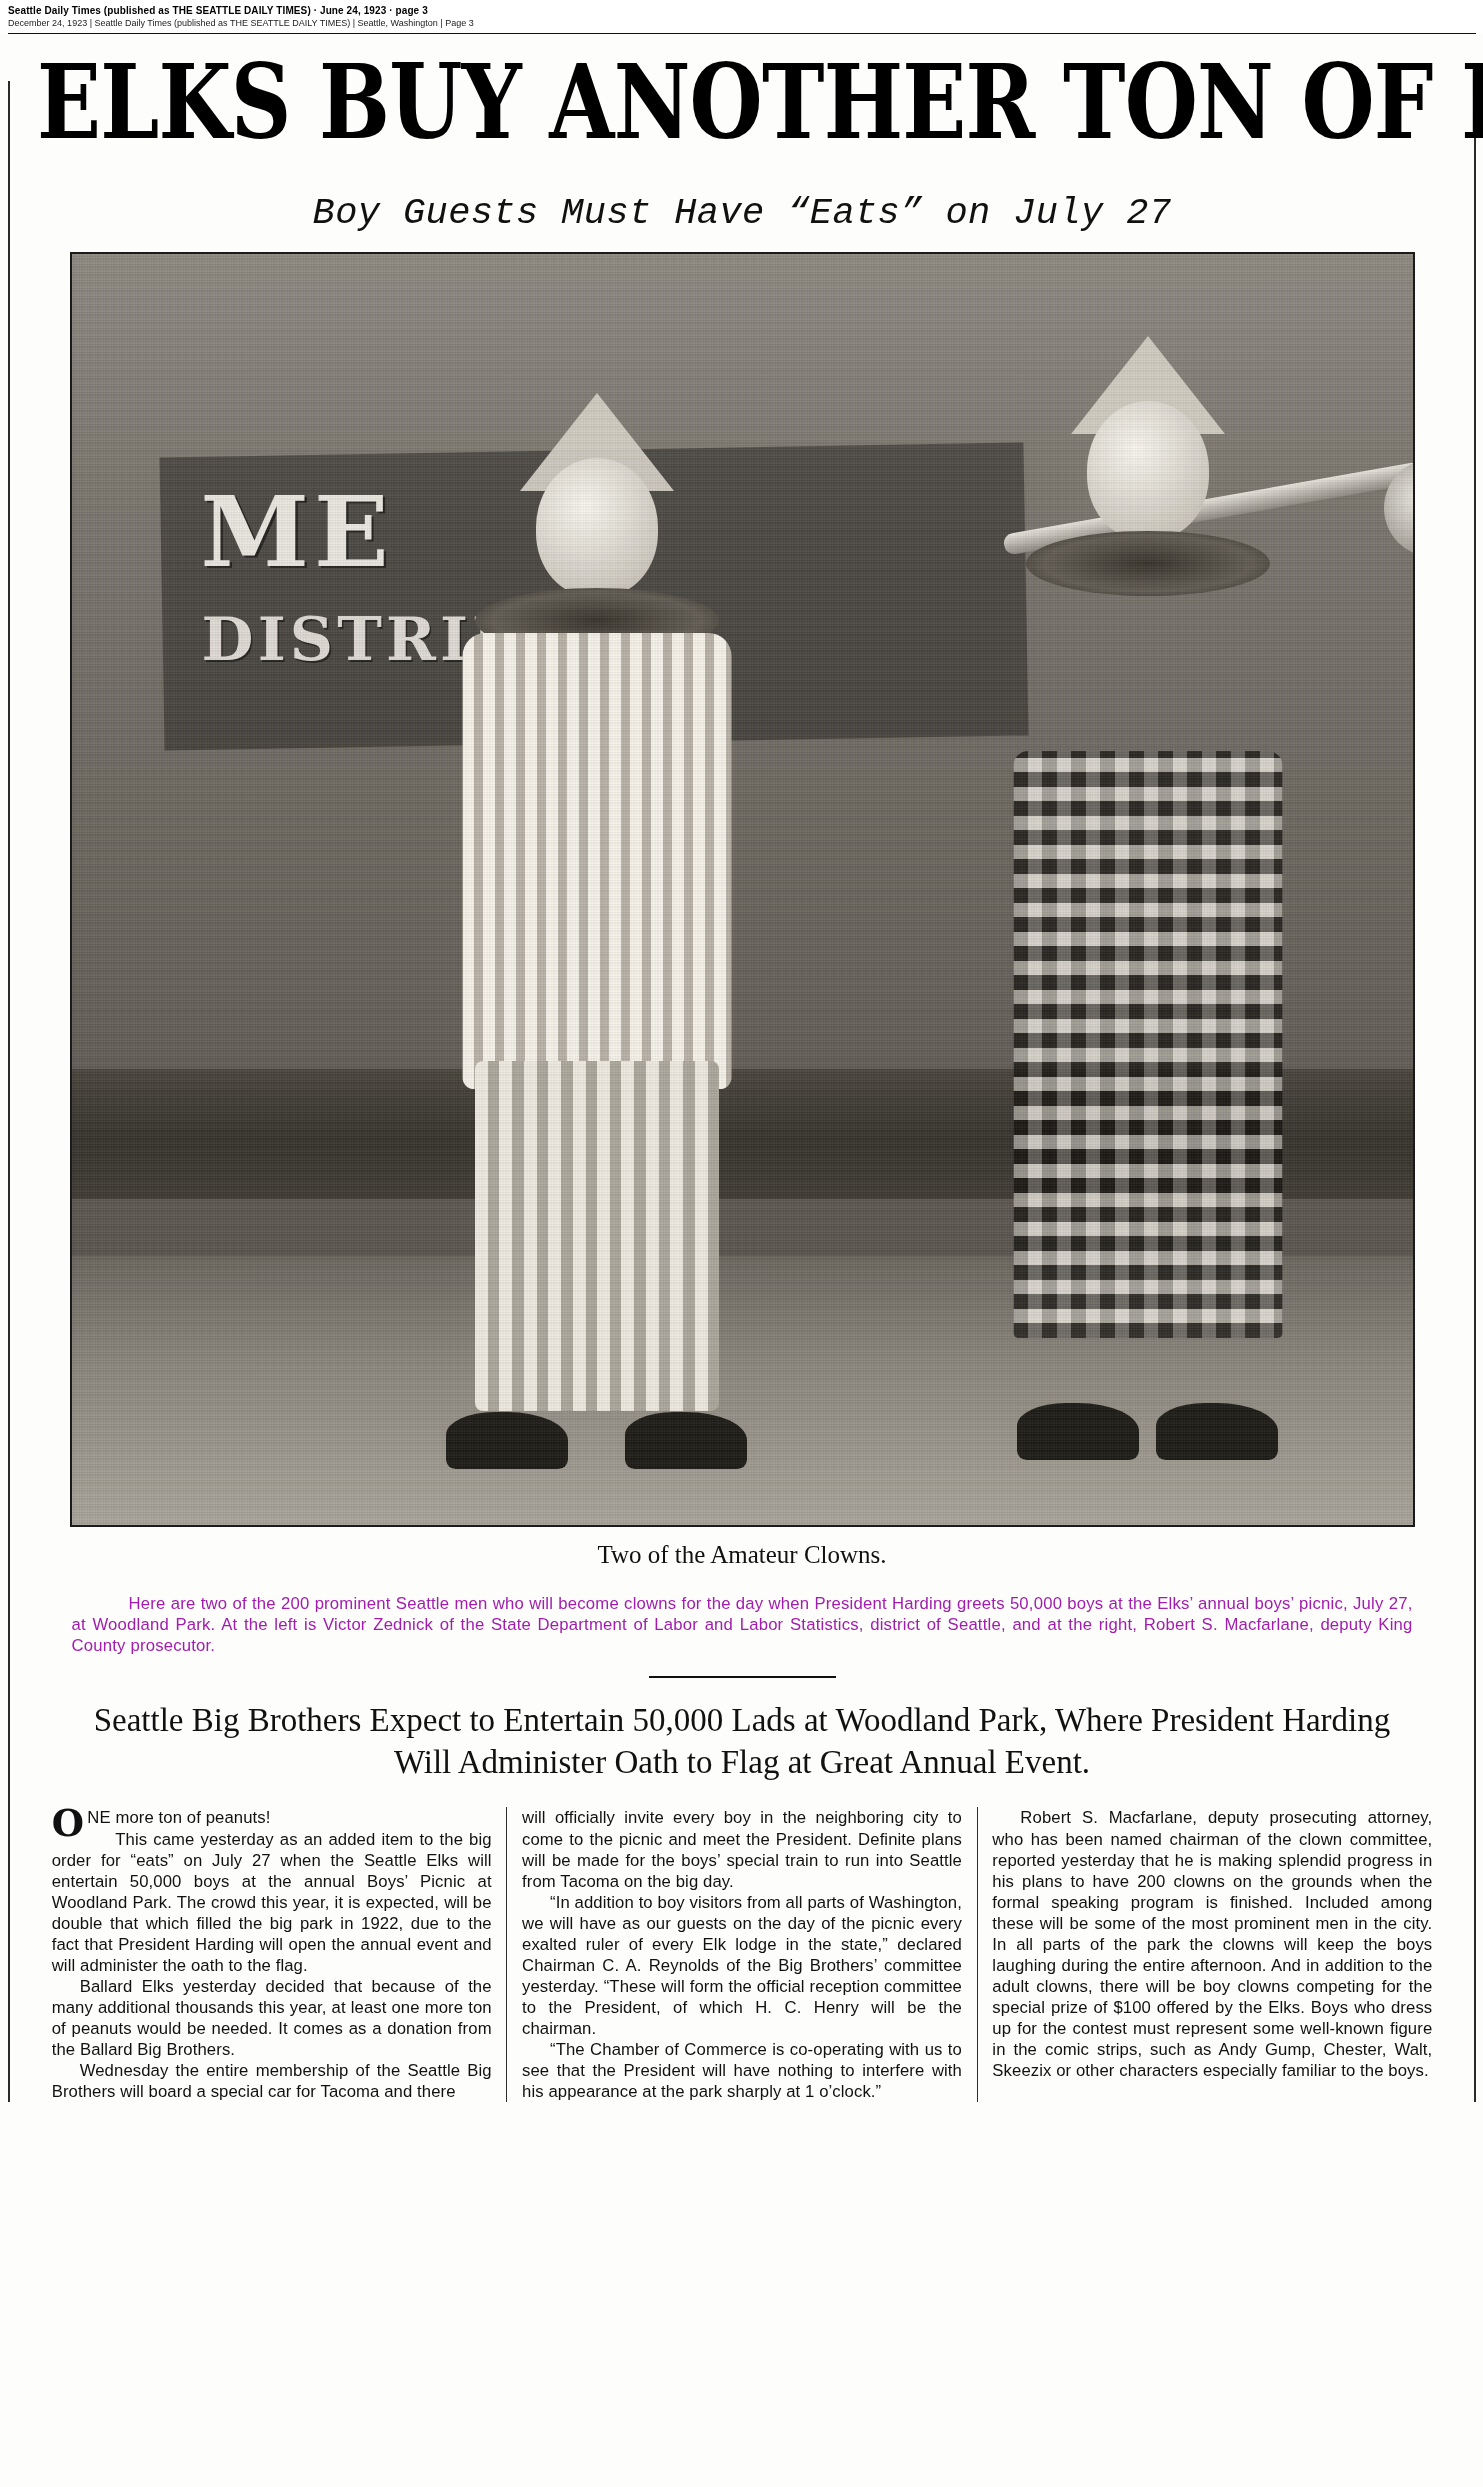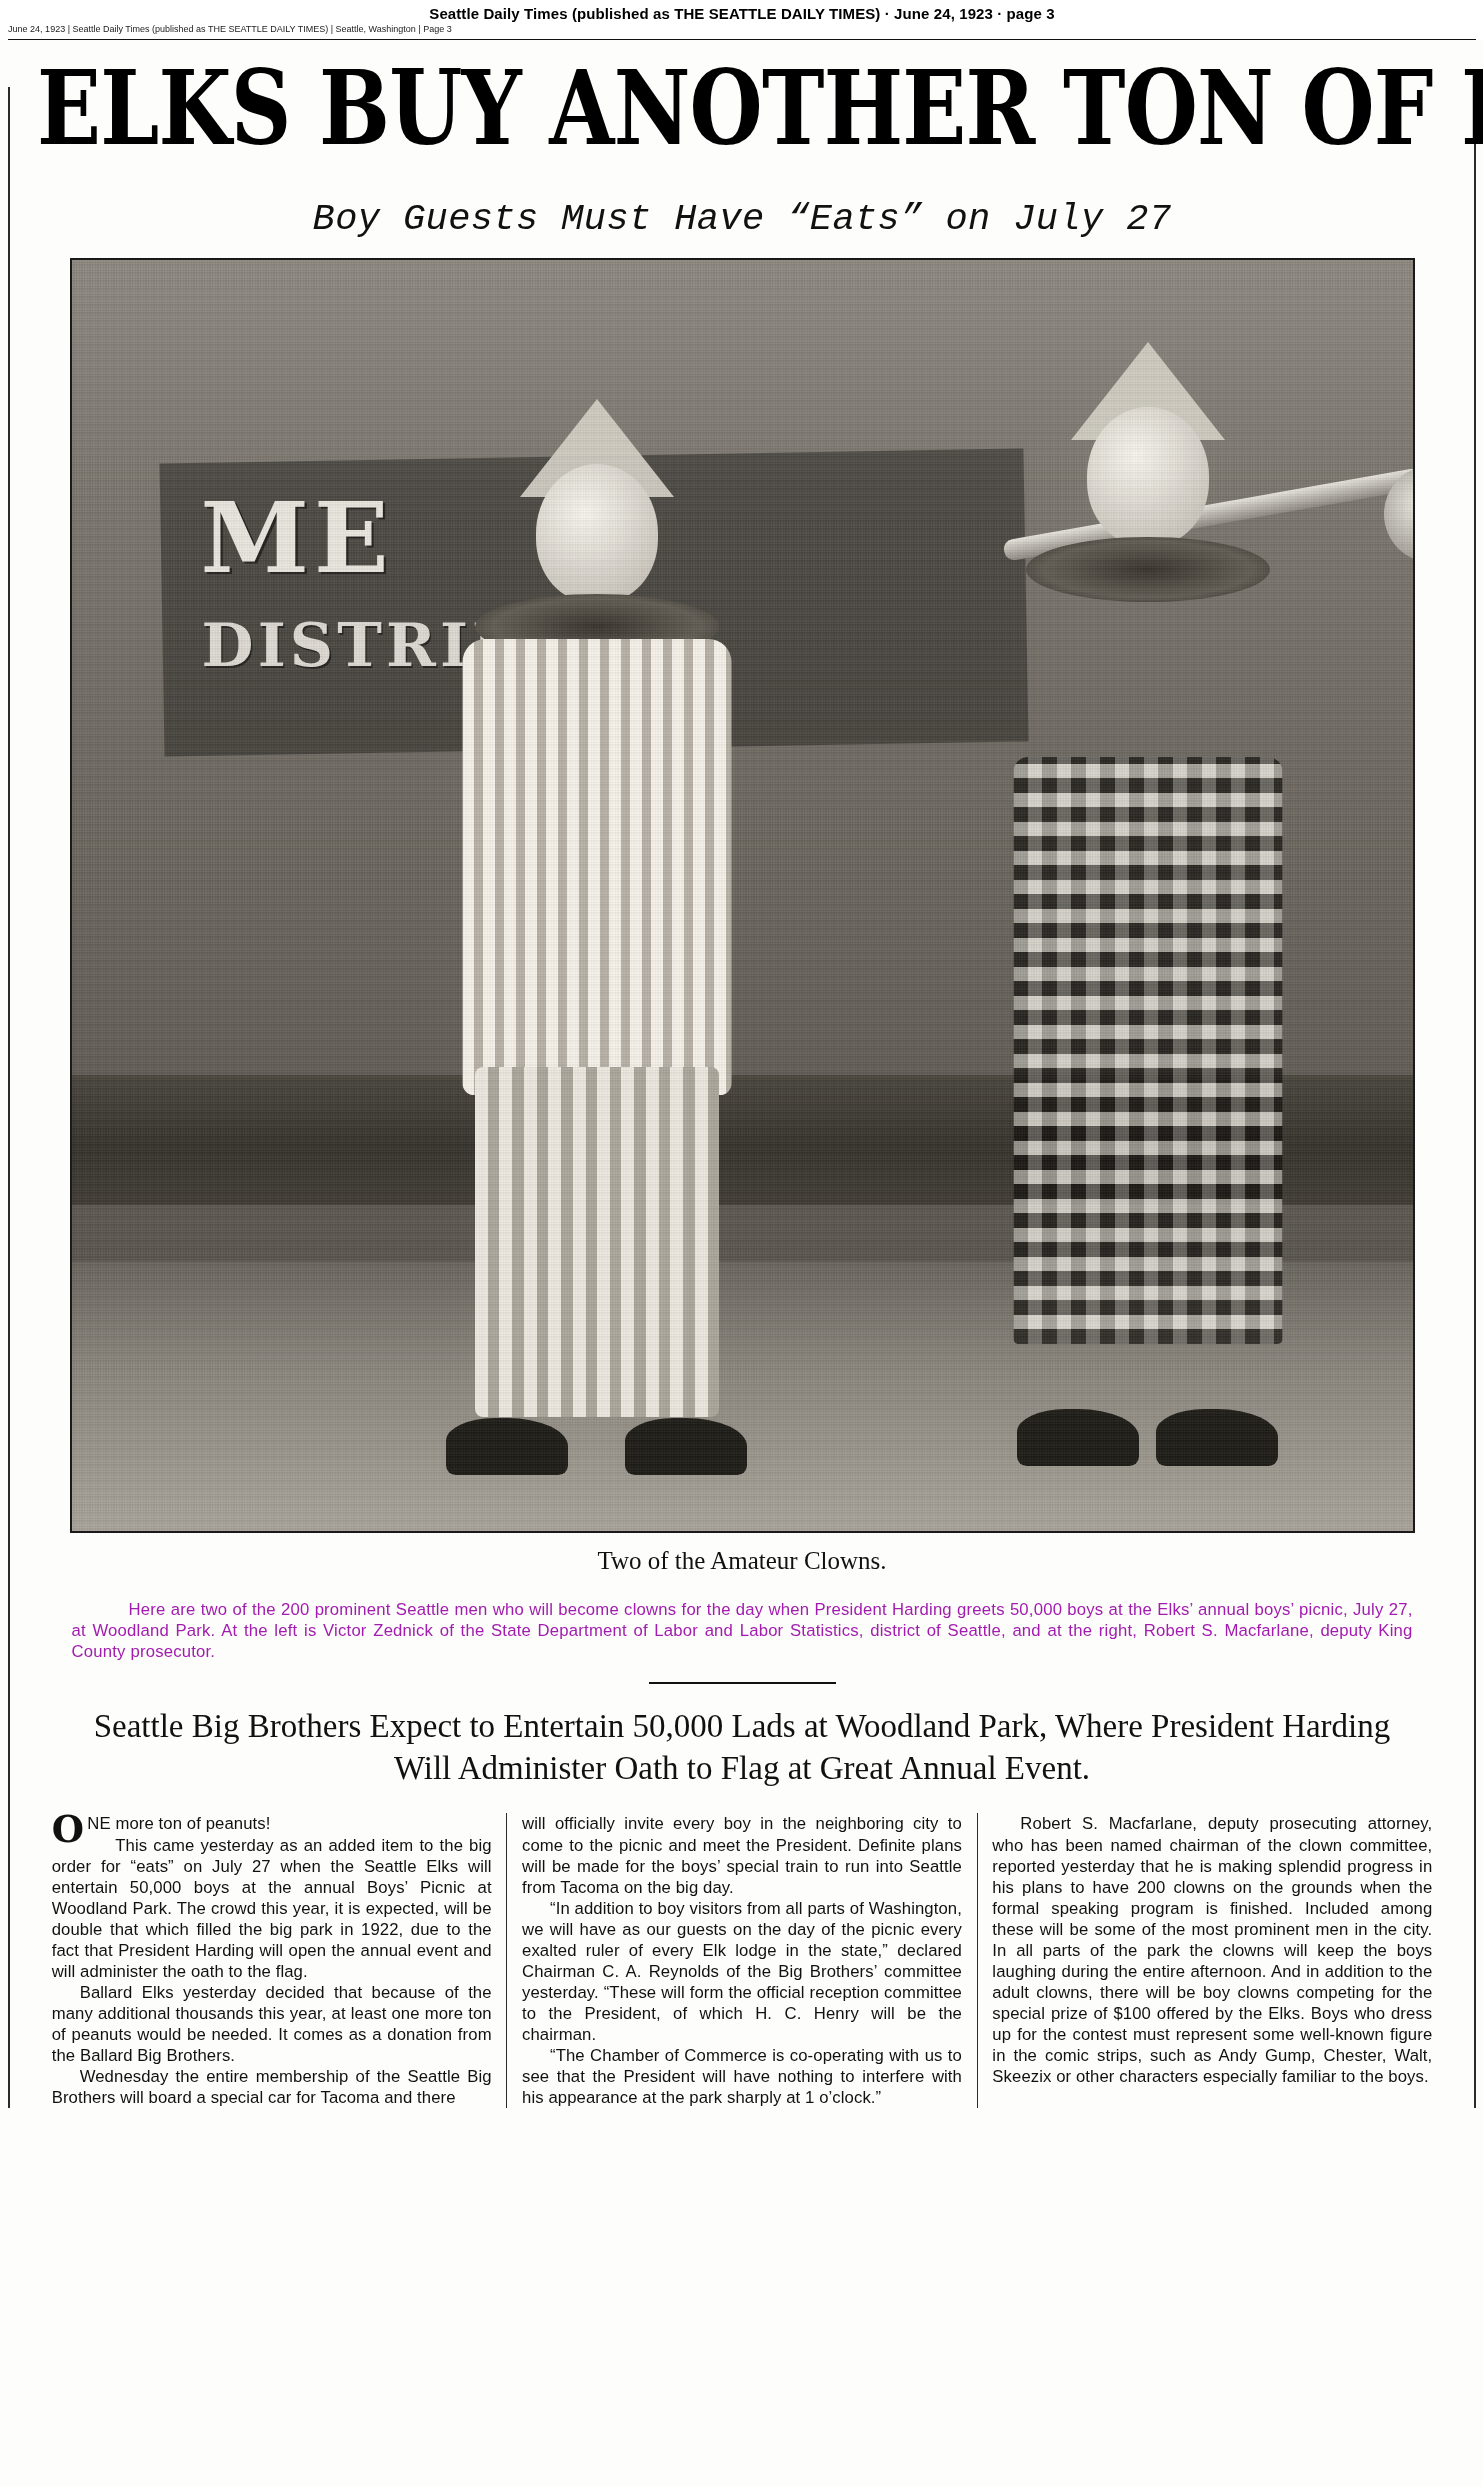--- a/index.html
+++ b/index.html
@@ -16,26 +16,25 @@
     background:#fdfdfb;
     overflow:hidden;
   }
   
   .meta-bar{
     padding:4.9px 8.1px 0 8.1px;
     background:#ffffff;
   }
   .meta-line1{
     font-family:"Liberation Sans", sans-serif;
-    font-size:15px;
+    font-size:10px;
     font-weight:bold;
     color:#000;
     letter-spacing:0.1px;
     line-height:1.2;
-    text-align:center;
   }
   .meta-line2{
     font-family:"Liberation Sans", sans-serif;
     font-size:9px;
     color:#222;
     margin-top:1.6px;
     line-height:1.2;
   }
   .meta-rule{
     height:1.6px;
@@ -265,21 +264,21 @@
     padding:1.6px 3.3px 0 0;
   }
 </style>
 </head>
 <body>
 
 <div class="page">
 
   <div class="meta-bar">
     <div class="meta-line1">Seattle Daily Times (published as THE SEATTLE DAILY TIMES) · June 24, 1923 · page 3</div>
-    <div class="meta-line2">June 24, 1923 | Seattle Daily Times (published as THE SEATTLE DAILY TIMES) | Seattle, Washington | Page 3</div>
+    <div class="meta-line2">December 24, 1923 | Seattle Daily Times (published as THE SEATTLE DAILY TIMES) | Seattle, Washington | Page 3</div>
     <div class="meta-rule"></div>
   </div>
 
   <div class="sheet">
     <div class="edge-left"></div>
     <div class="edge-right"></div>
 
     <div class="inner">
 
       <div class="headline-wrap">

